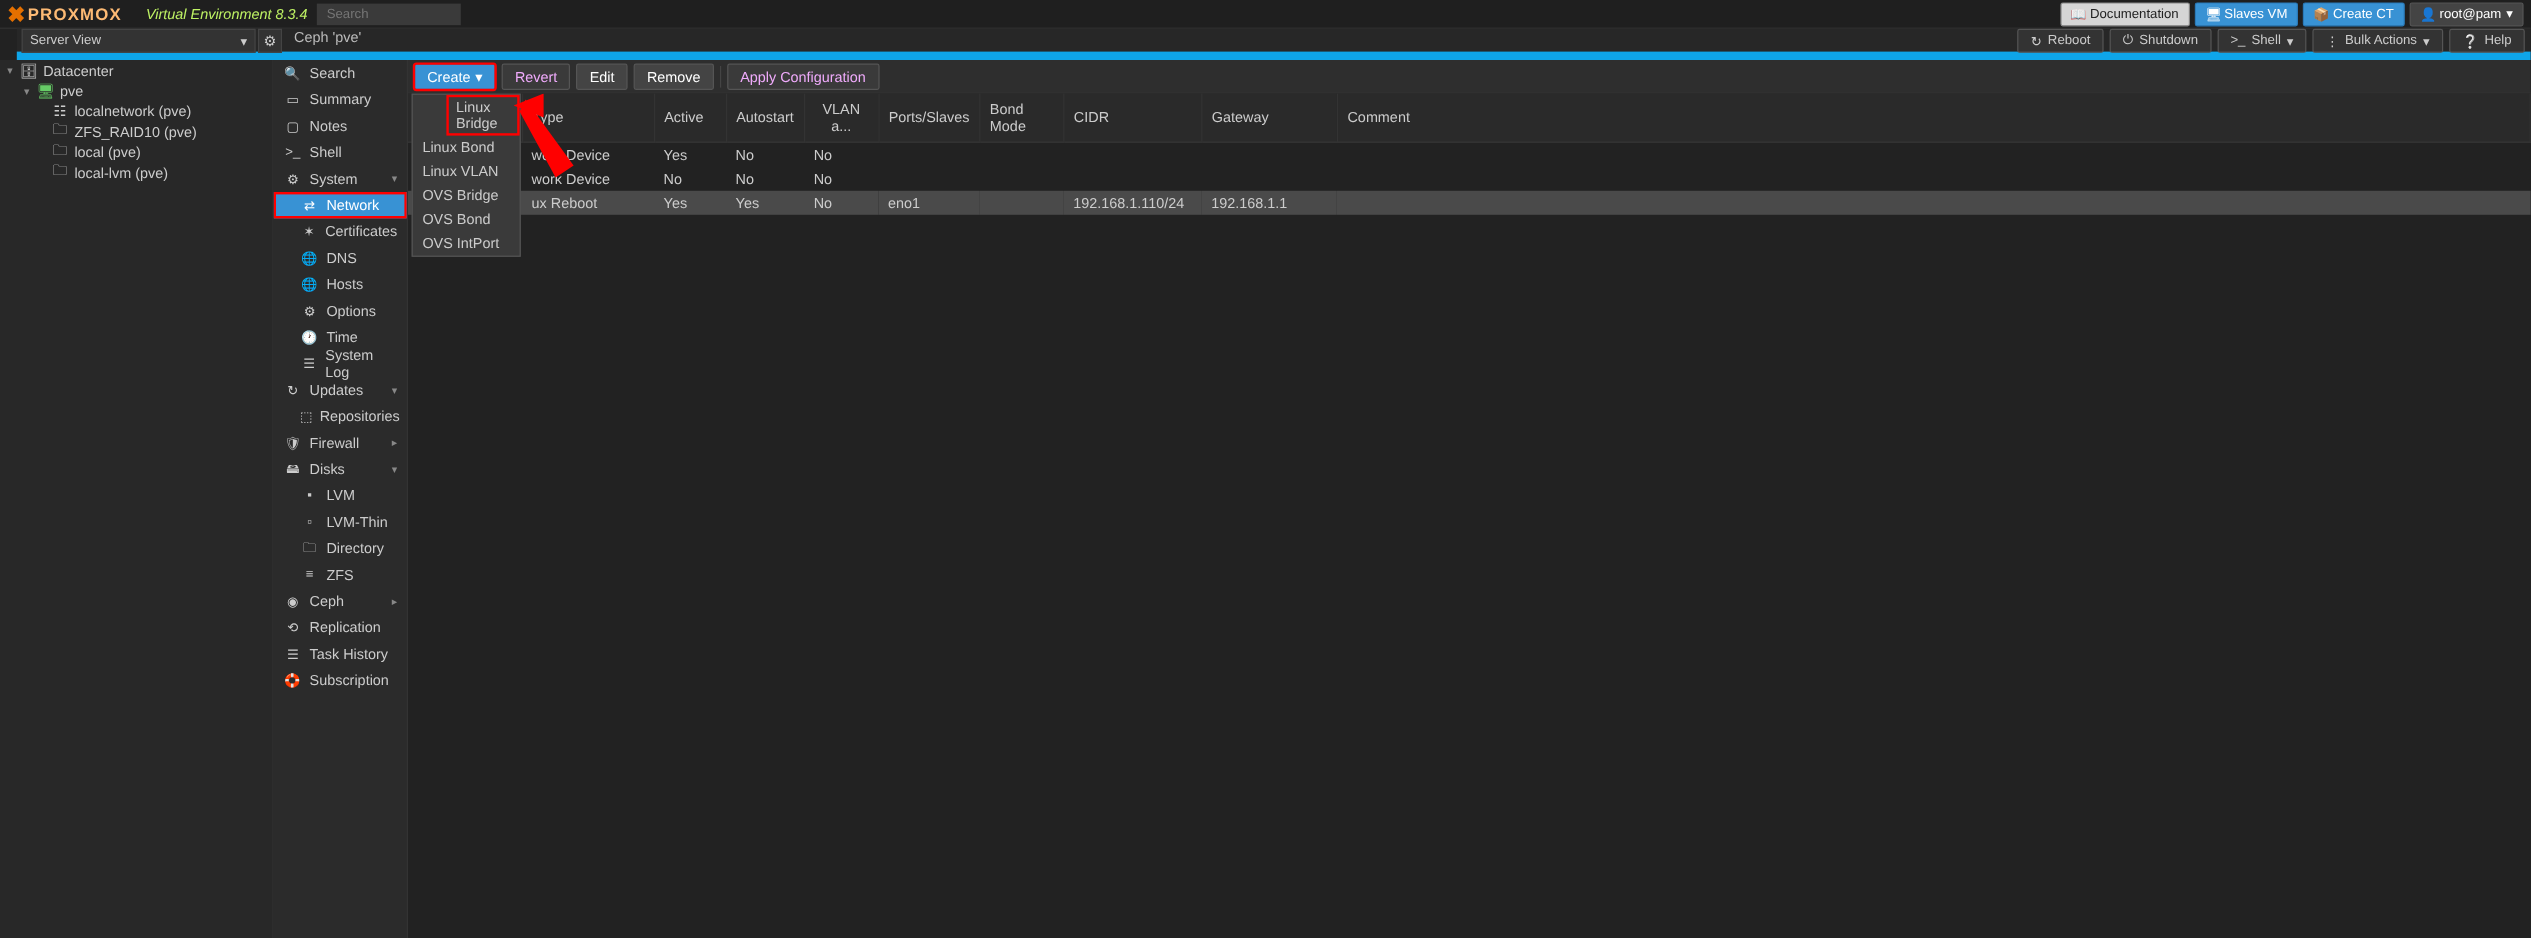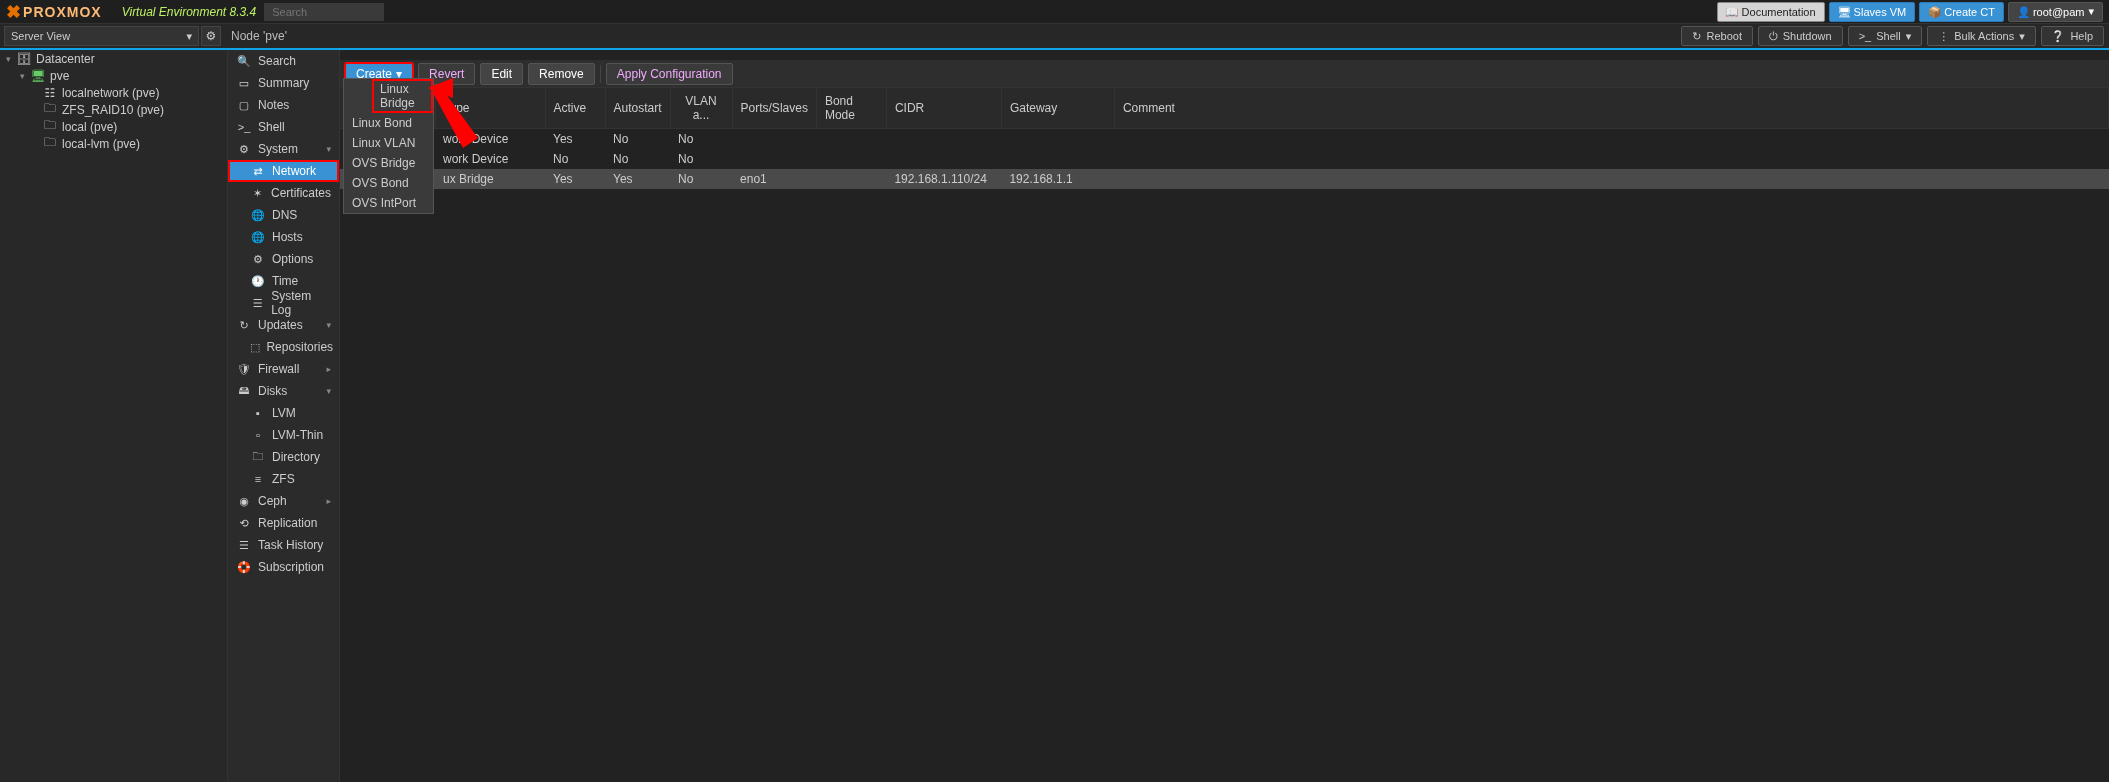--- a/index.html
+++ b/index.html
@@ -12,21 +12,21 @@
 .logo-text { color: #fdba74; font-weight: bold; letter-spacing: 1px; font-size: 14px; }
 .env-text { color: #bef264; margin-left: 20px; font-size: 12px; font-style: italic; }
 .search-box { background: #3a3a3a; border: none; color: #ccc; padding: 3px 8px; margin-left: 8px; width: 120px; height: 18px; font-size: 11px; }
 .header-spacer { flex: 1; }
 .header-btn { background: #d5d5d5; color: #222; border: 1px solid #888; padding: 2px 8px; margin-left: 4px; height: 20px; display: flex; align-items: center; gap: 4px; font-size: 11px; cursor: pointer; border-radius: 2px; }
 .header-btn.blue { background: #3892d4; color: #fff; border-color: #2a7ab8; }
 .header-btn.dark { background: #444; color: #fff; border-color: #555; }
 .btn-icon { width: 12px; height: 12px; display: inline-flex; }
 
 
-.subbar { height: 26px; background: #272727; display: flex; align-items: center; border-bottom: 2px solid #0ea5e9; }
+.subbar { height: 26px; background: #272727; display: flex; align-items: flex-start; border-bottom: 7px solid #0ea5e9; margin-left: 14px; }
 .view-select { background: #333; color: #ccc; border: 1px solid #444; padding: 3px 6px; margin-left: 4px; width: 195px; height: 20px; display: flex; align-items: center; justify-content: space-between; font-size: 11px; }
 .gear-btn { background: #333; border: 1px solid #444; width: 20px; height: 20px; margin-left: 2px; display: flex; align-items: center; justify-content: center; }
 .breadcrumb { margin-left: 10px; color: #bbb; font-size: 12px; }
 .subbar-spacer { flex: 1; }
 .action-btn { background: #333; color: #ccc; border: 1px solid #555; padding: 3px 10px; margin-right: 5px; height: 20px; display: flex; align-items: center; gap: 5px; font-size: 11px; cursor: pointer; border-radius: 2px; }
 
 
 .main { display: flex; height: calc(100vh - 50px); }
 .tree-panel { width: 228px; background: #282828; border-right: 1px solid #333; }
 .tree-item { display: flex; align-items: center; padding: 3px 6px; color: #ccc; cursor: pointer; font-size: 12px; height: 17px; }
@@ -39,21 +39,21 @@
 .side-menu { width: 112px; background: #2b2b2b; border-right: 1px solid #333; overflow-y: auto; }
 .menu-item { display: flex; align-items: center; padding: 4px 8px; color: #ccc; cursor: pointer; font-size: 12px; height: 22px; position: relative; }
 .menu-item.active { background: #3892d4; color: #fff; }
 .menu-item.highlighted { outline: 2.5px solid red; outline-offset: -2px; }
 .menu-icon { width: 16px; margin-right: 6px; font-size: 11px; display: inline-flex; justify-content: center; }
 .menu-sub { padding-left: 22px; }
 .menu-arrow { margin-left: auto; font-size: 9px; color: #888; }
 
 
 .content { flex: 1; background: #222; position: relative; }
-.toolbar { height: 28px; background: #2e2e2e; display: flex; align-items: center; padding: 0 5px; border-bottom: 1px solid #333; gap: 5px; margin-top: 10px; }
+.toolbar { height: 28px; background: #2e2e2e; display: flex; align-items: center; padding: 0 5px; border-bottom: 1px solid #333; gap: 5px; }
 .tb-btn { background: #444; color: #fff; border: 1px solid #555; padding: 3px 10px; font-size: 12px; cursor: pointer; border-radius: 2px; display: flex; align-items: center; gap: 4px; }
 .tb-btn.blue { background: #3892d4; border-color: #2a7ab8; }
 .tb-btn.disabled { color: #f0abfc; background: #3a3a3a; cursor: default; }
 .tb-btn.highlighted { outline: 2.5px solid red; outline-offset: -1px; }
 .tb-sep { width: 1px; height: 18px; background: #444; }
 
 
 .dropdown { position: absolute; top: 28px; left: 3px; background: #3a3a3a; border: 1px solid #555; width: 91px; z-index: 100; }
 .dropdown-item { padding: 3px 8px; color: #ccc; font-size: 12px; cursor: pointer; }
 .dropdown-item.highlighted { outline: 2.5px solid red; outline-offset: -2px; position: relative; margin-left: 28px; }
@@ -108,21 +108,21 @@
 </div>
 
 <div class="subbar">
   <div class="view-select">
     <span>Server View</span>
       <span>▾</span>
   </div>
   <div class="gear-btn">
       <span>⚙</span>
     </div>
-  <span class="breadcrumb">Node 'pve'</span>
+  <span class="breadcrumb">Ceph 'pve'</span>
   <div class="subbar-spacer"></div>
   <button class="action-btn">
       <span>↻</span>
       <span>Reboot</span>
     </button>
   <button class="action-btn">
       <span>⏻</span>
       <span>Shutdown</span>
     </button>
   <button class="action-btn">
@@ -339,21 +339,21 @@
             <td>No</td>
             <td>No</td>
             <td></td>
             <td></td>
             <td></td>
             <td></td>
             <td></td>
           </tr>
           <tr class="row sel">
             <td></td>
-            <td>ux Bridge</td>
+            <td>ux Reboot</td>
             <td>Yes</td>
             <td>Yes</td>
             <td>No</td>
             <td>eno1</td>
             <td></td>
             <td>192.168.1.110/24</td>
             <td>192.168.1.1</td>
             <td></td>
           </tr>
         </tbody>

